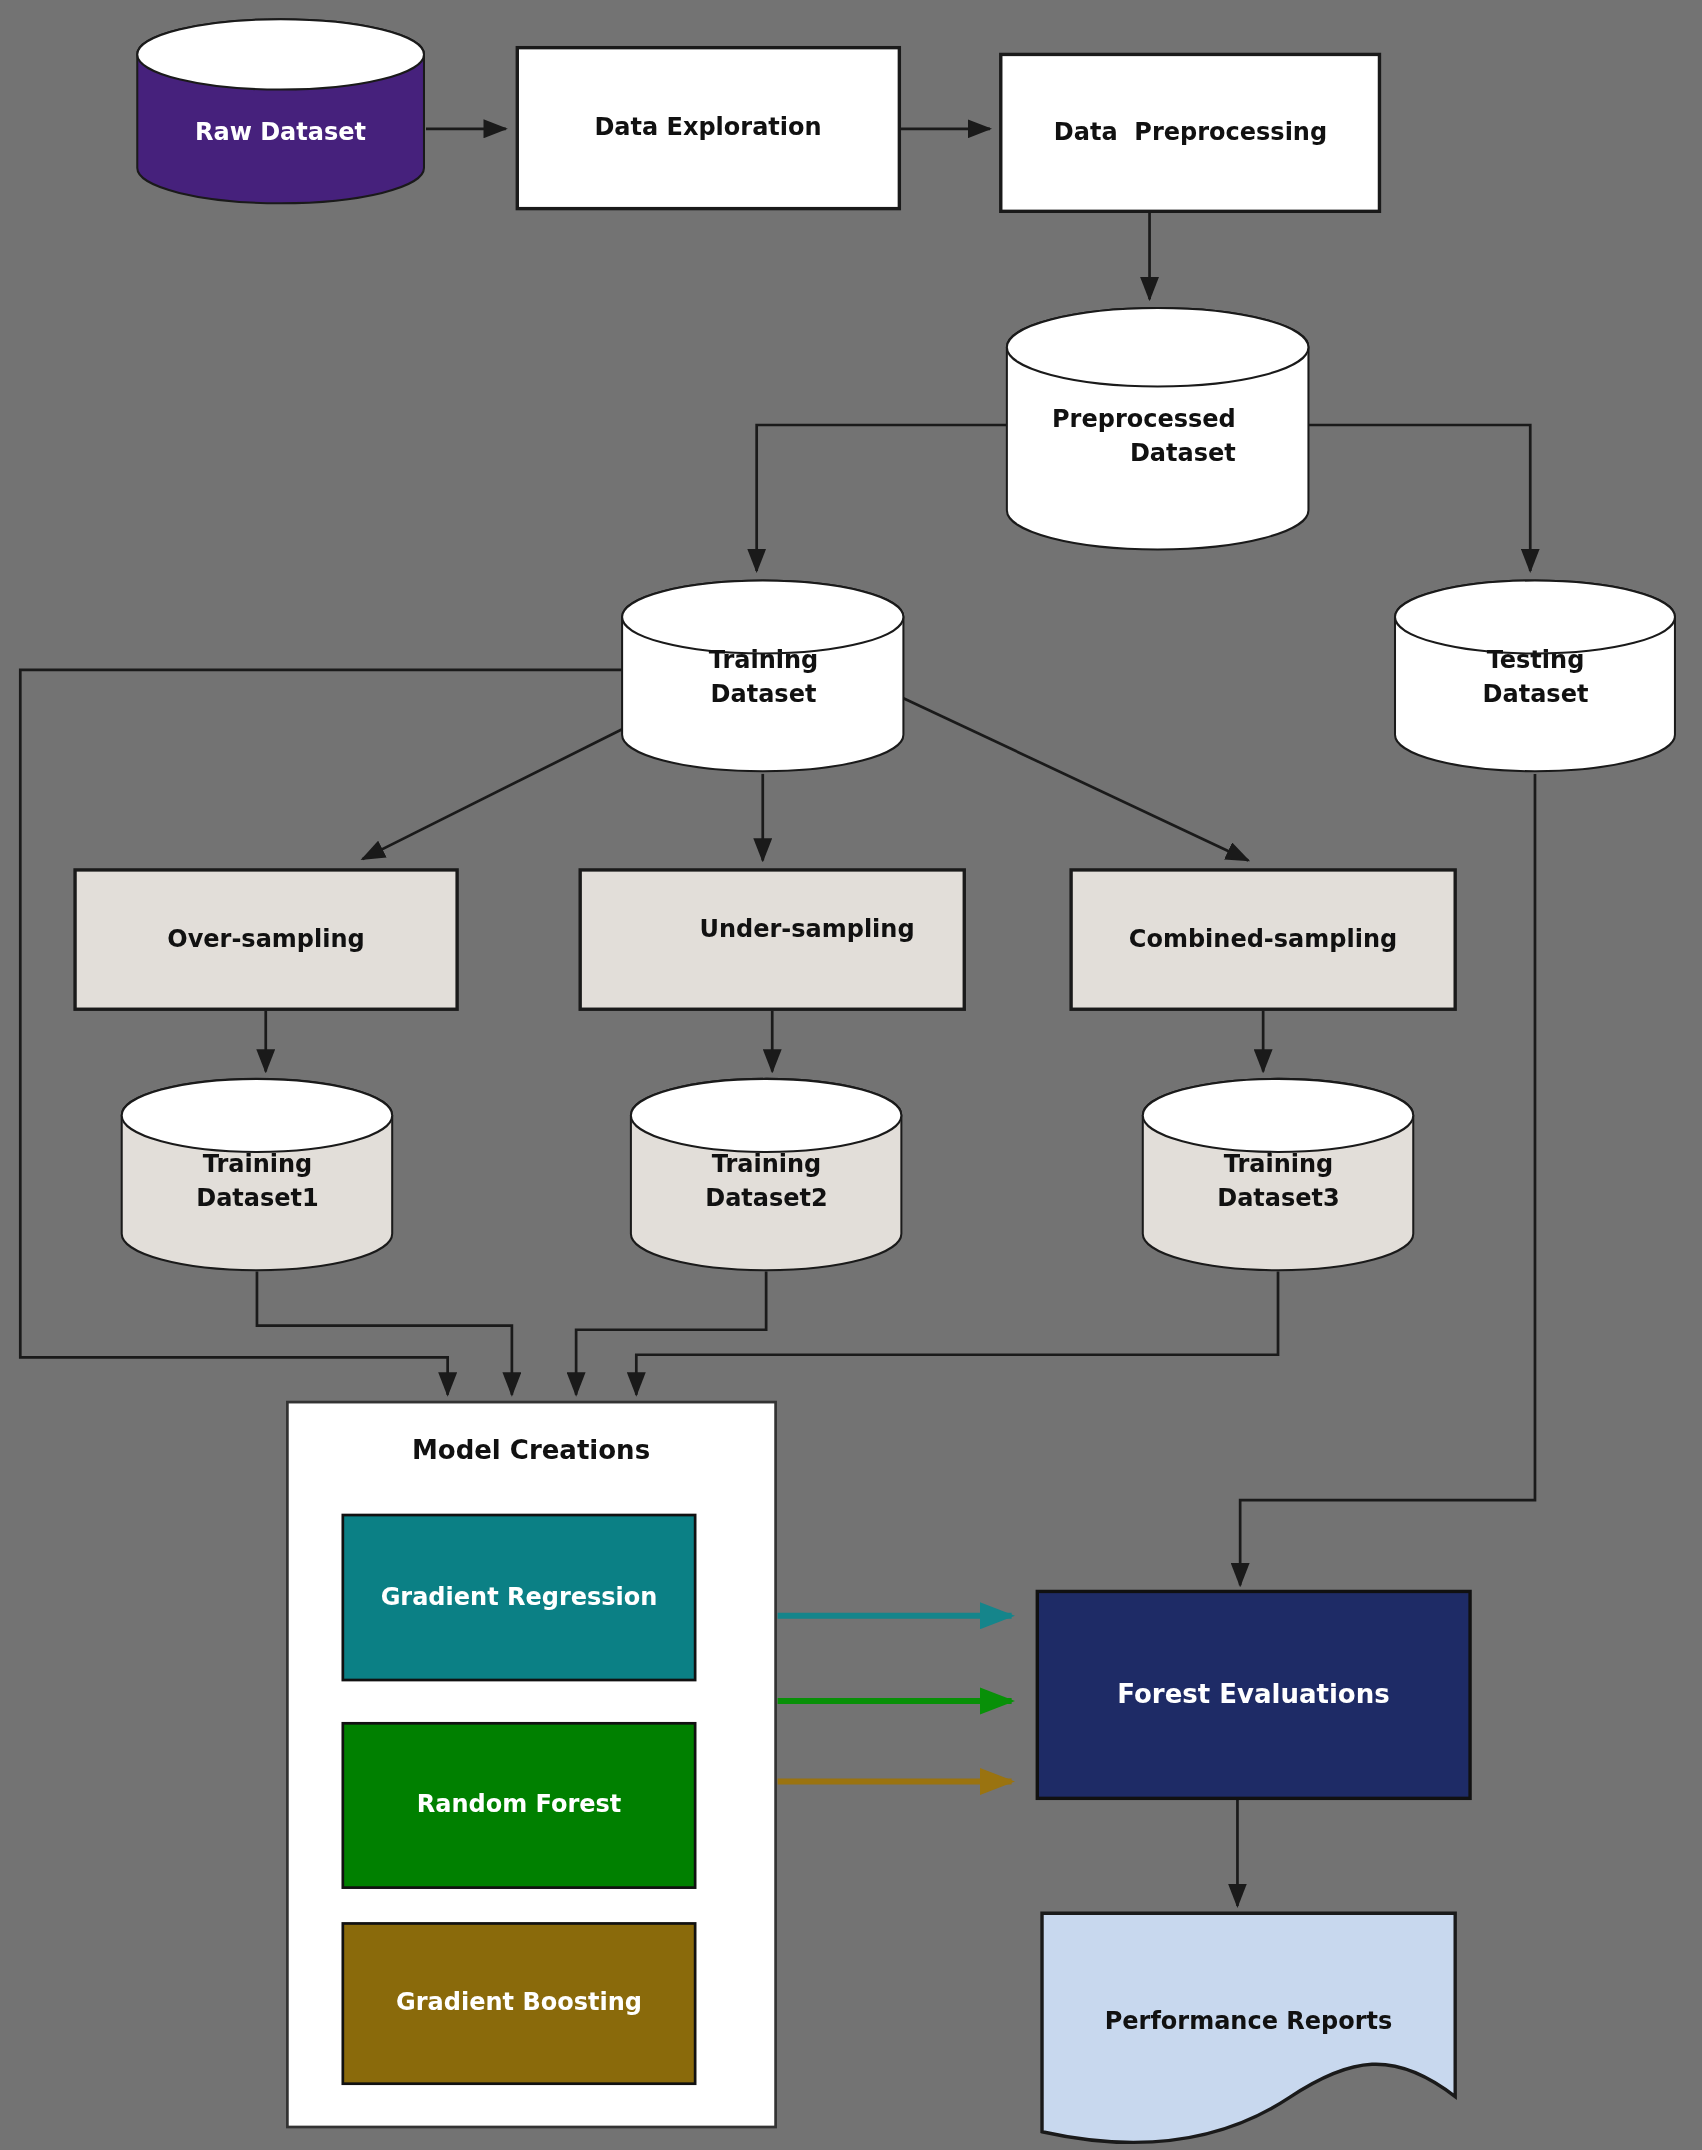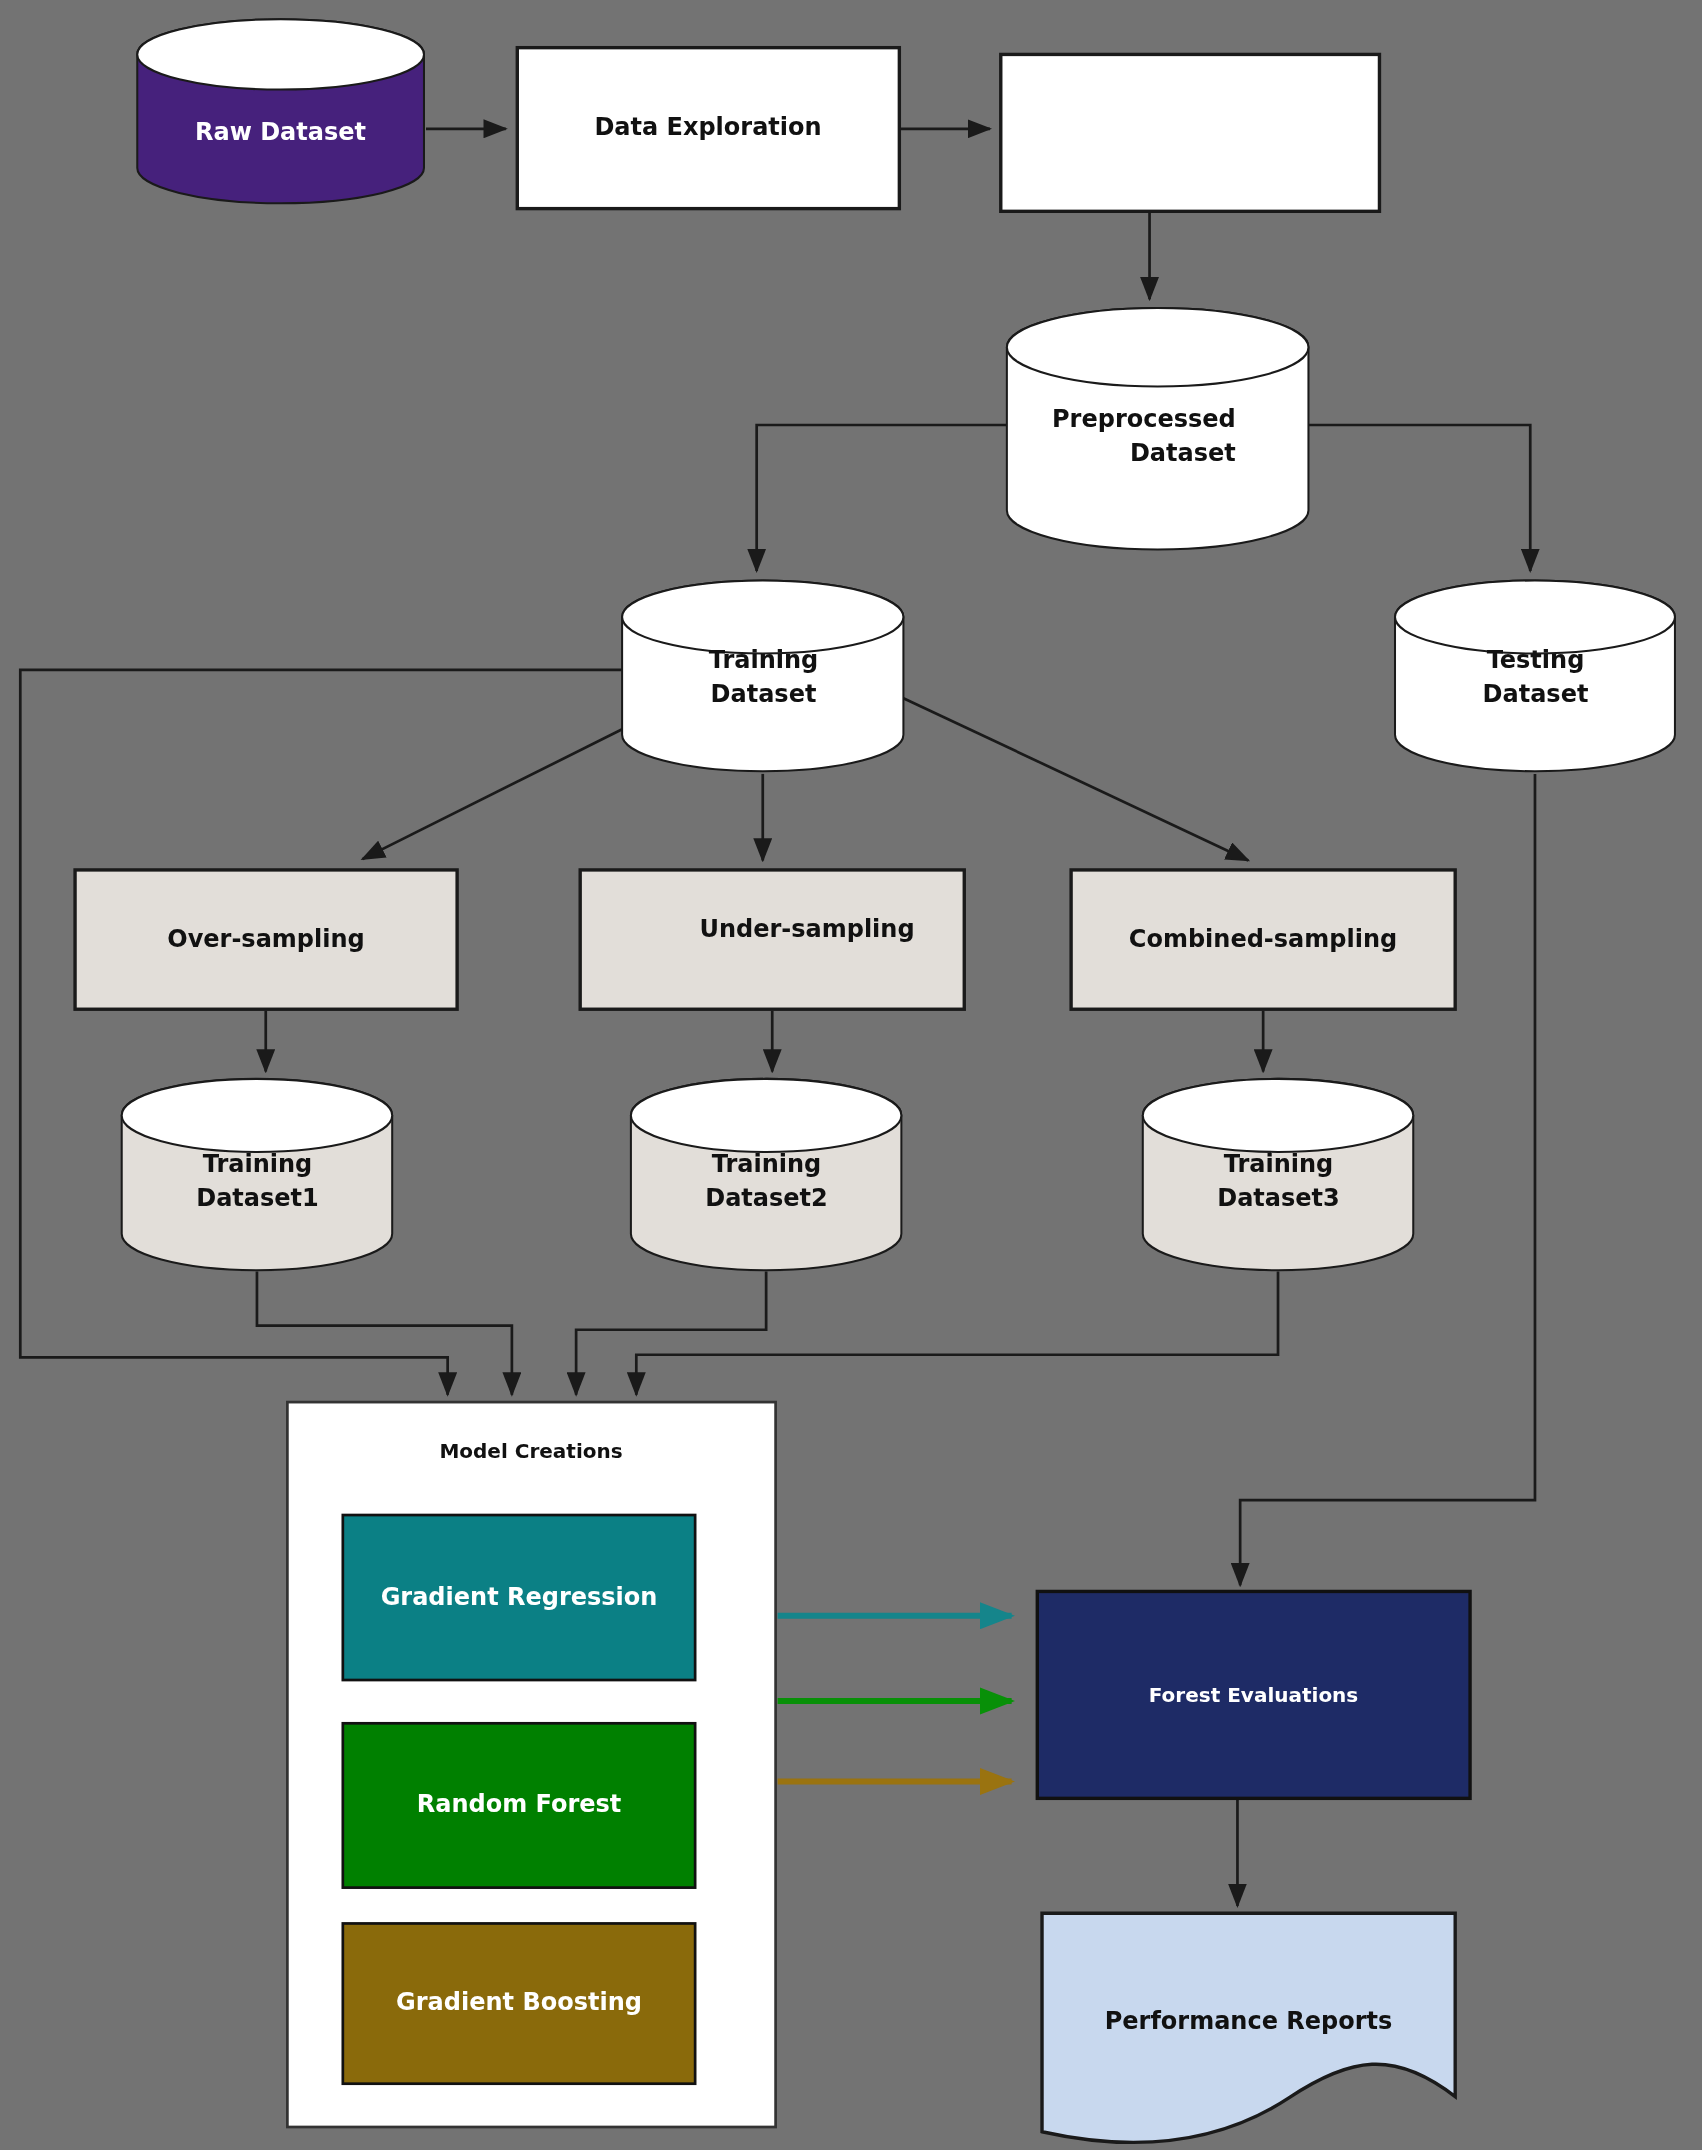--- a/index.html
+++ b/index.html
@@ -17,21 +17,21 @@
     text-align:center;
     font-weight:bold;
     font-size:24px;
     line-height:1.4;
     color:#111111;
     white-space:pre-wrap;
     pointer-events:none;
   }
   .node-label.white{color:#ffffff;}
   .node-label.left{justify-content:flex-start;text-align:right;}
-  .node-label.big{font-size:20px;}
+  .node-label.big{font-size:26px;}
 </style>
 </head>
 <body>
 
 <div class="canvas">
 
   <svg viewBox="0 0 2517 3180">
     <defs>
       <marker id="mk-black" markerWidth="36" markerHeight="28" refX="33" refY="14" orient="auto" markerUnits="userSpaceOnUse">
         <path d="M0,0 L36,14 L0,28 Z" fill="#1a1a1a"></path>
@@ -108,20 +108,21 @@
 
     <rect x="1534" y="2353" width="640" height="306" stroke="#111111" stroke-width="5" fill="#1e2b66"></rect>
 
     <path d="M1541,2829 L2152,2829 L2152,3100 C2062,3030 1996,3042 1906,3102 C1812,3164 1694,3186 1541,3152 Z" stroke="#1a1a1a" stroke-width="5" fill="#c8d8ee"></path>
   </svg>
 
   <div class="node-label white" style="left:145px;top:101px;width:271px;height:64px;">Raw Dataset</div>
 
   <div class="node-label" style="left:517px;top:47px;width:382px;height:161px;">Data Exploration</div>
 
+  <div class="node-label" style="left:1001px;top:54px;width:379px;height:157px;">Data  Preprocessing</div>
 
   <div class="node-label left" style="left:1052px;top:369px;width:250px;height:135px;">Preprocessed
 Dataset</div>
 
   <div class="node-label" style="left:628px;top:629px;width:271px;height:98px;">Training
 Dataset</div>
 
   <div class="node-label" style="left:1400px;top:629px;width:271px;height:98px;">Testing
 Dataset</div>
 

